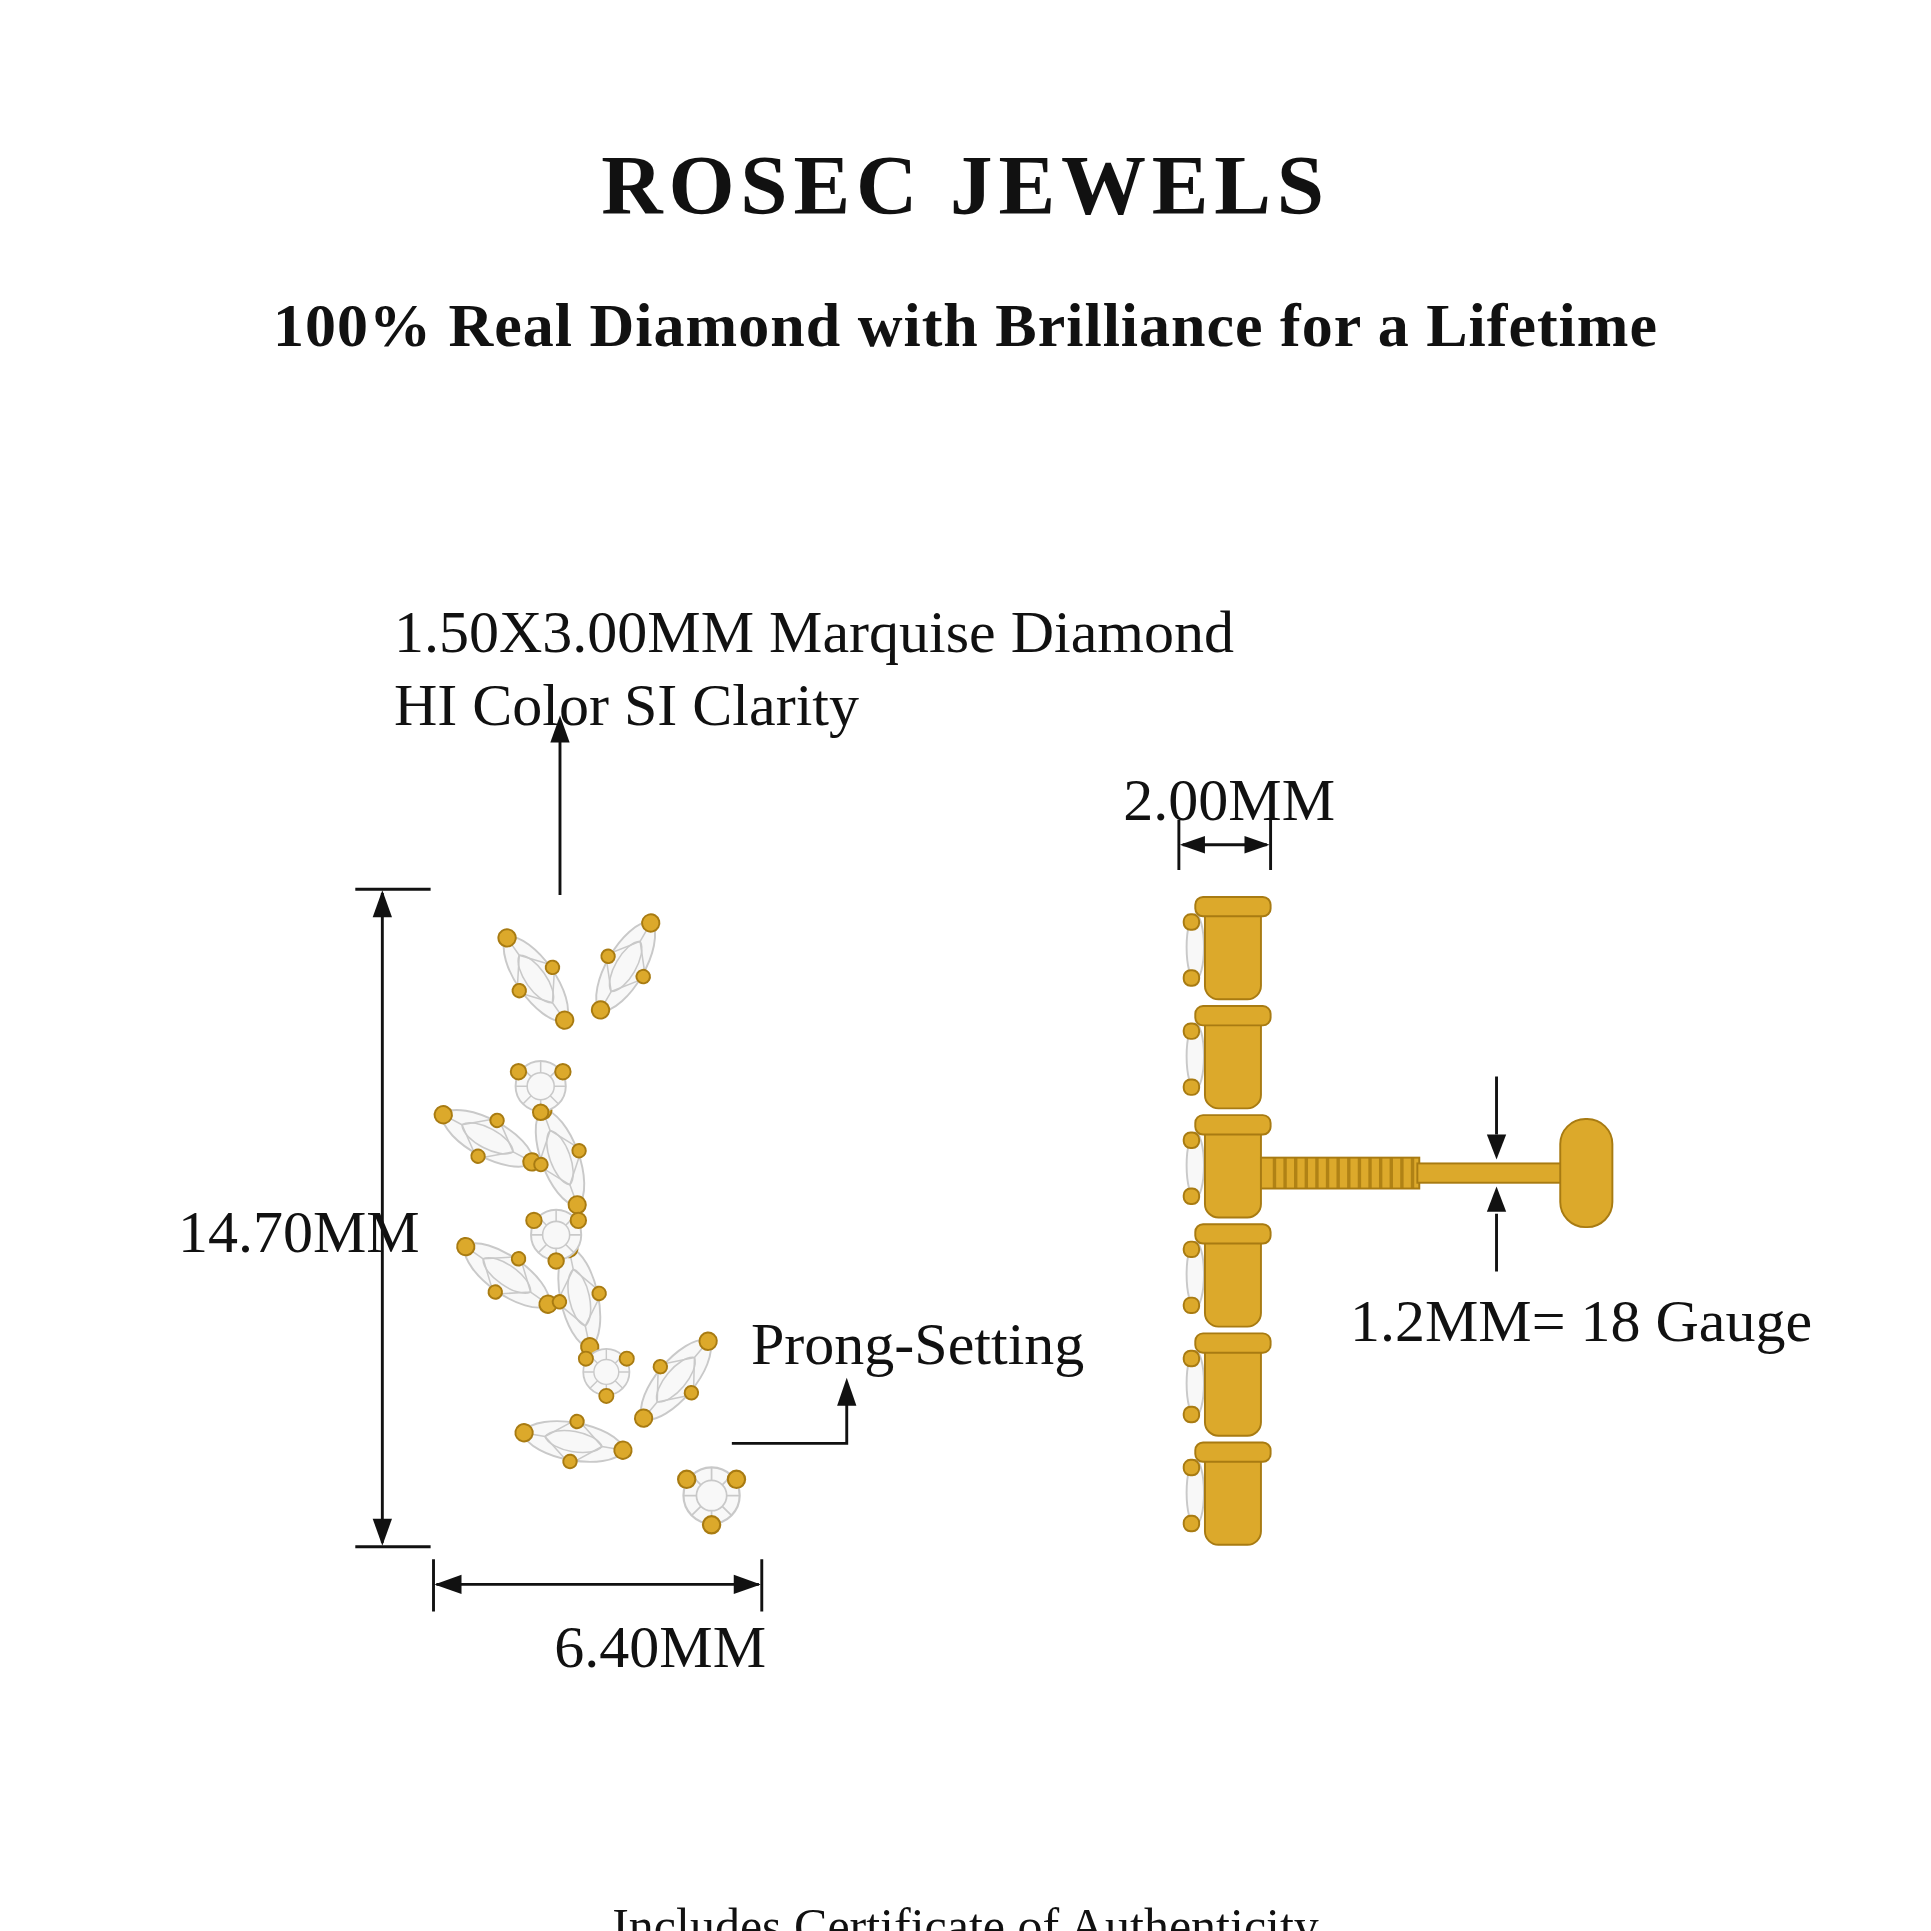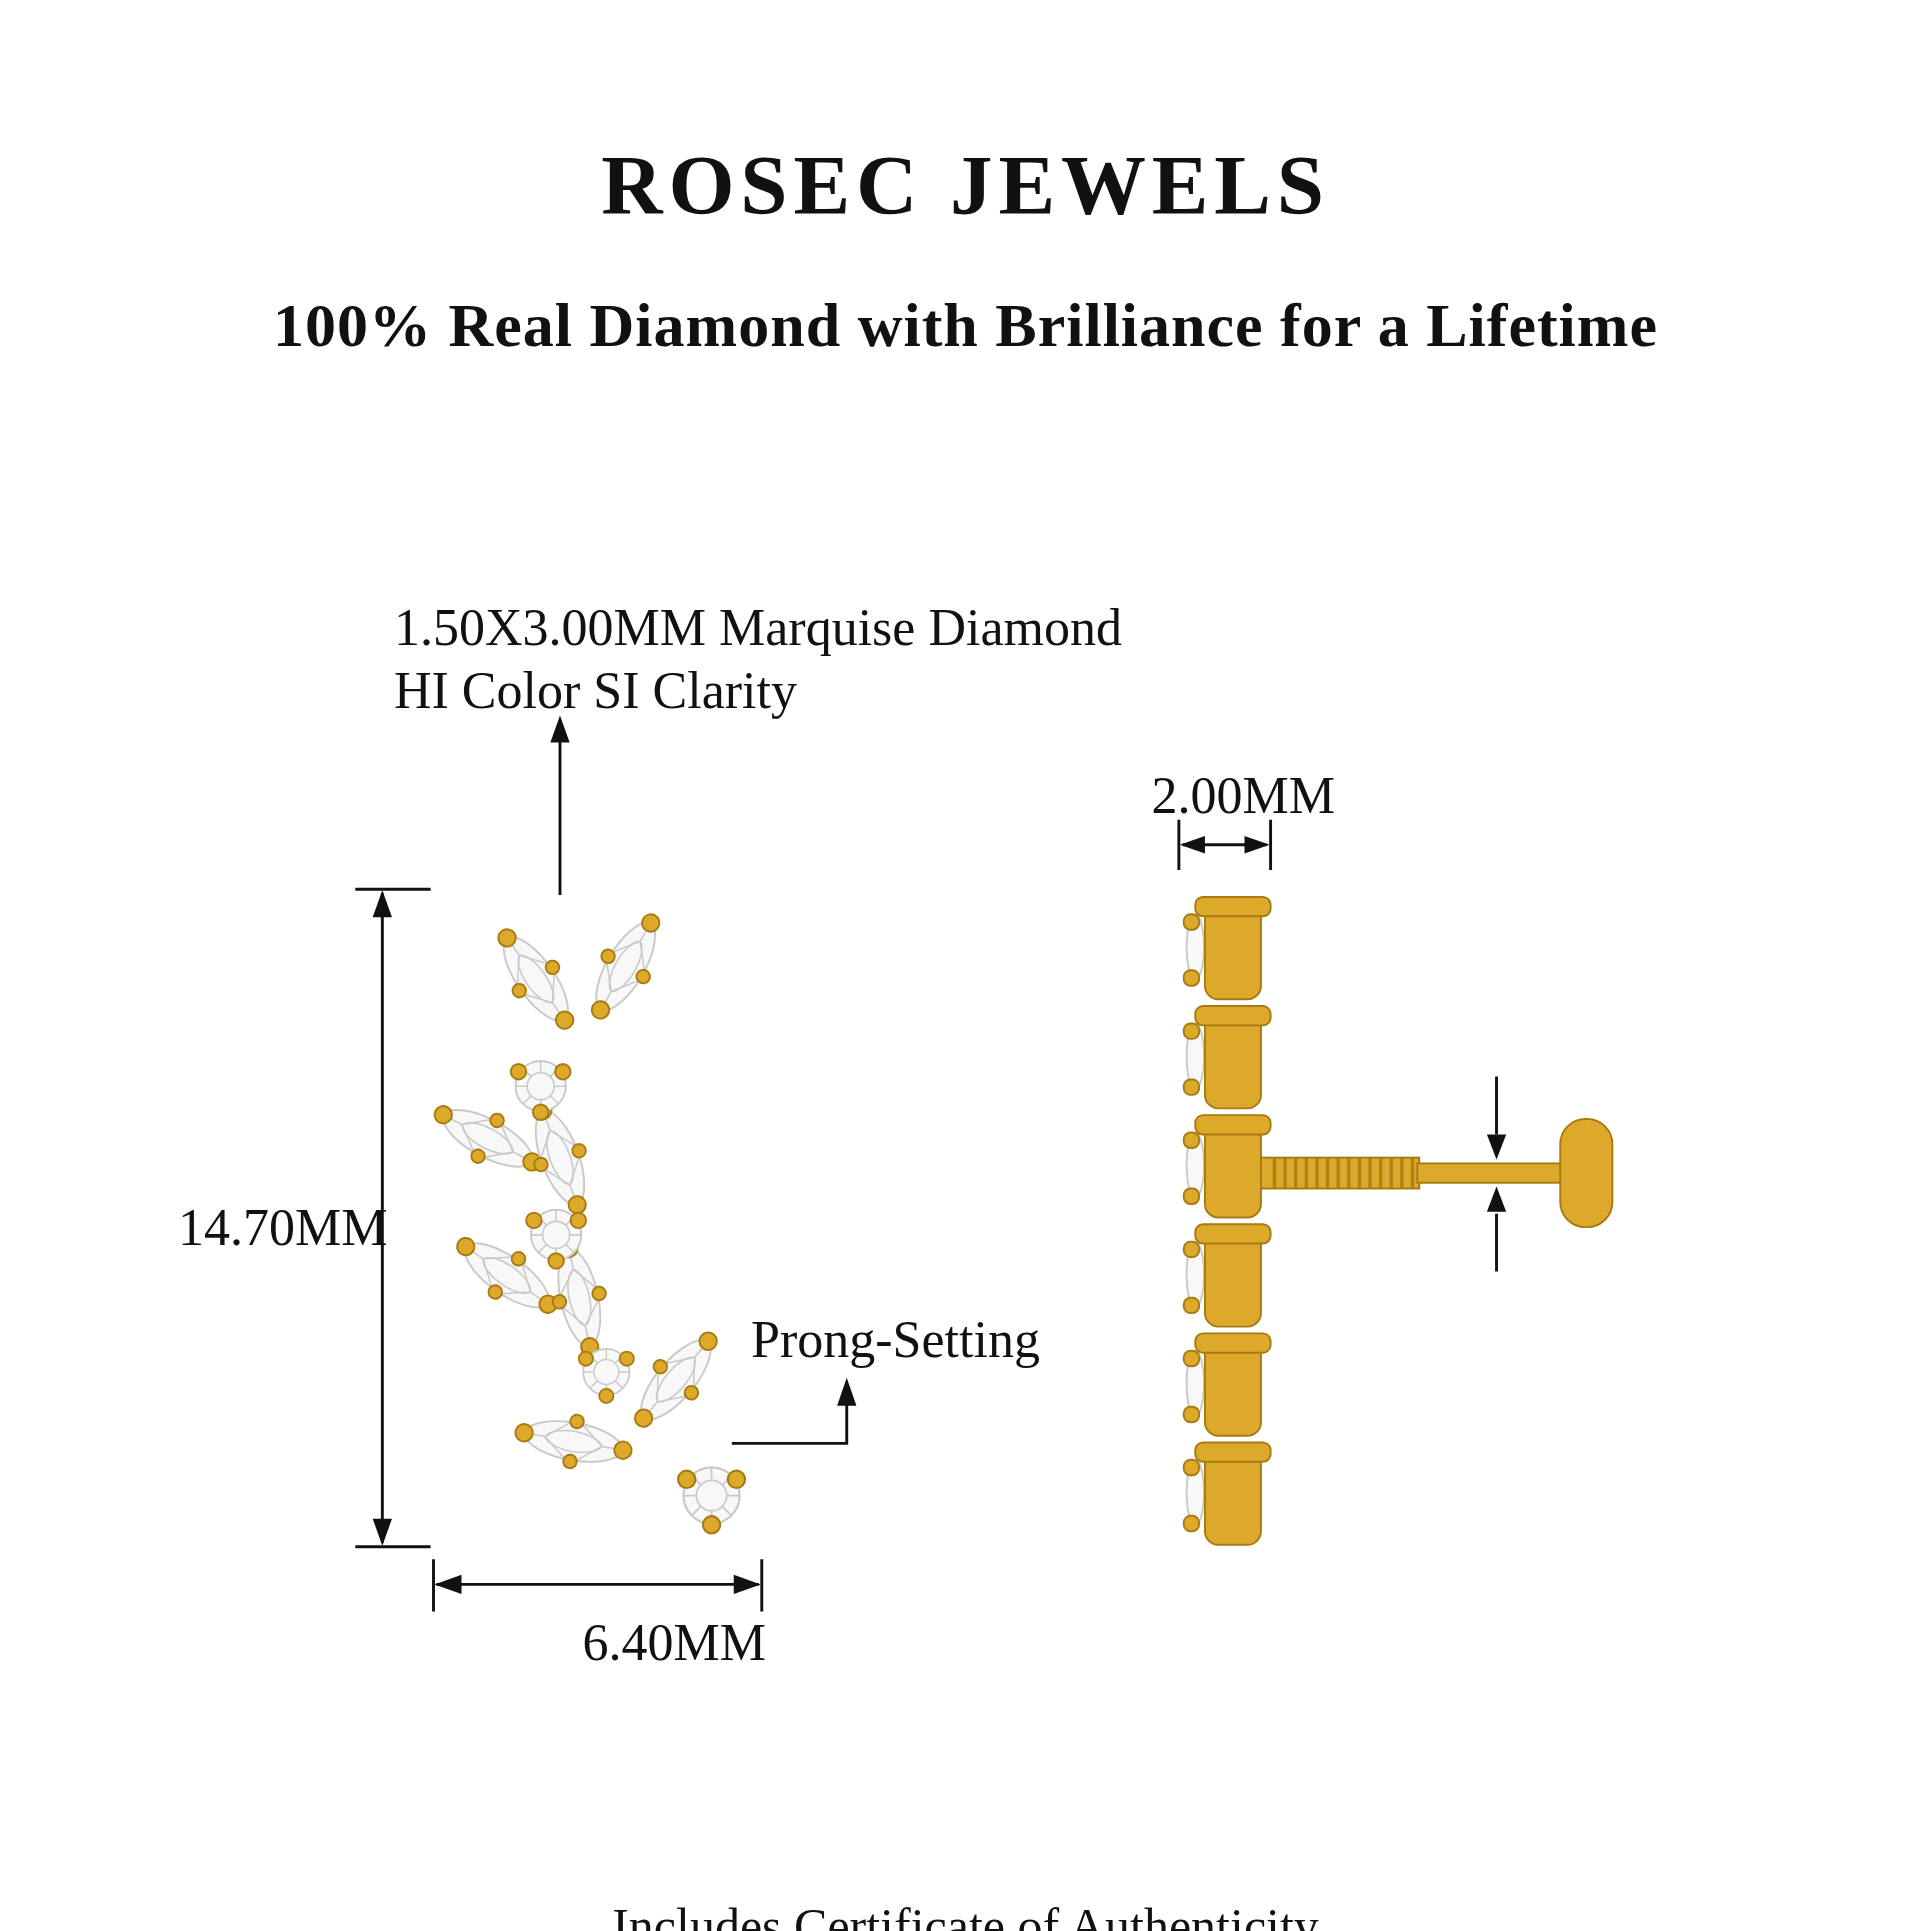--- a/index.html
+++ b/index.html
@@ -1,21 +1,21 @@
 <!DOCTYPE html>
 <html style="--gold: #DCA92B; --gold-dark: #A87B12; --diamond: #F8F8F8; --diamond-edge: #C9C9C9; --ink: #111111;"><head>
 <meta charset="utf-8">
 <style>
   html,body{margin:0;padding:0;background:#ffffff;}
   .page{position:relative;width:1931px;height:1931px;background:#fff;color:var(--ink,#111);
         font-family:"Liberation Serif",serif;overflow:hidden;margin-top:28px;}
   .abs{position:absolute;}
   .brand{top:108px;left:0;width:1931px;text-align:center;font-size:85px;font-weight:bold;letter-spacing:5.8px;}
   .tagline{top:262px;left:0;width:1931px;text-align:center;font-size:62px;font-weight:bold;letter-spacing:1px;}
-  .label{font-size:52px;white-space:nowrap;}
+  .label{font-size:60px;white-space:nowrap;}
   .stone-note{left:394px;top:568px;line-height:1.22;}
   .height-label{left:178px;top:1170px;}
   .width-label{left:438px;top:1585px;width:328px;text-align:right;}
   .prong-label{left:751px;top:1282px;}
   .thickness-label{left:1113px;top:738px;width:222px;text-align:right;}
   .gauge-label{left:1350px;top:1259px;}
   .footer-note{top:1869px;left:0;width:1931px;text-align:center;font-size:50px;}
   svg.canvas{position:absolute;left:0;top:0;}
   .gold{fill:var(--gold,#DCA92B);stroke:var(--gold-dark,#A87B12);stroke-width:2;}
   .diamond{fill:var(--diamond,#F8F8F8);stroke:var(--diamond-edge,#C9C9C9);stroke-width:2;}
@@ -156,16 +156,17 @@
 
   <div class="abs label stone-note">
     <div>1.50X3.00MM Marquise Diamond</div>
     <div>HI Color SI Clarity</div>
   </div>
 
   <div class="abs label height-label">14.70MM</div>
   <div class="abs label width-label">6.40MM</div>
   <div class="abs label prong-label">Prong-Setting</div>
   <div class="abs label thickness-label">2.00MM</div>
+  <div class="abs label gauge-label">1.2MM= 18 Gauge</div>
 
   <div class="abs footer-note">Includes Certificate of Authenticity</div>
 </div>
 
 
 </body></html>

